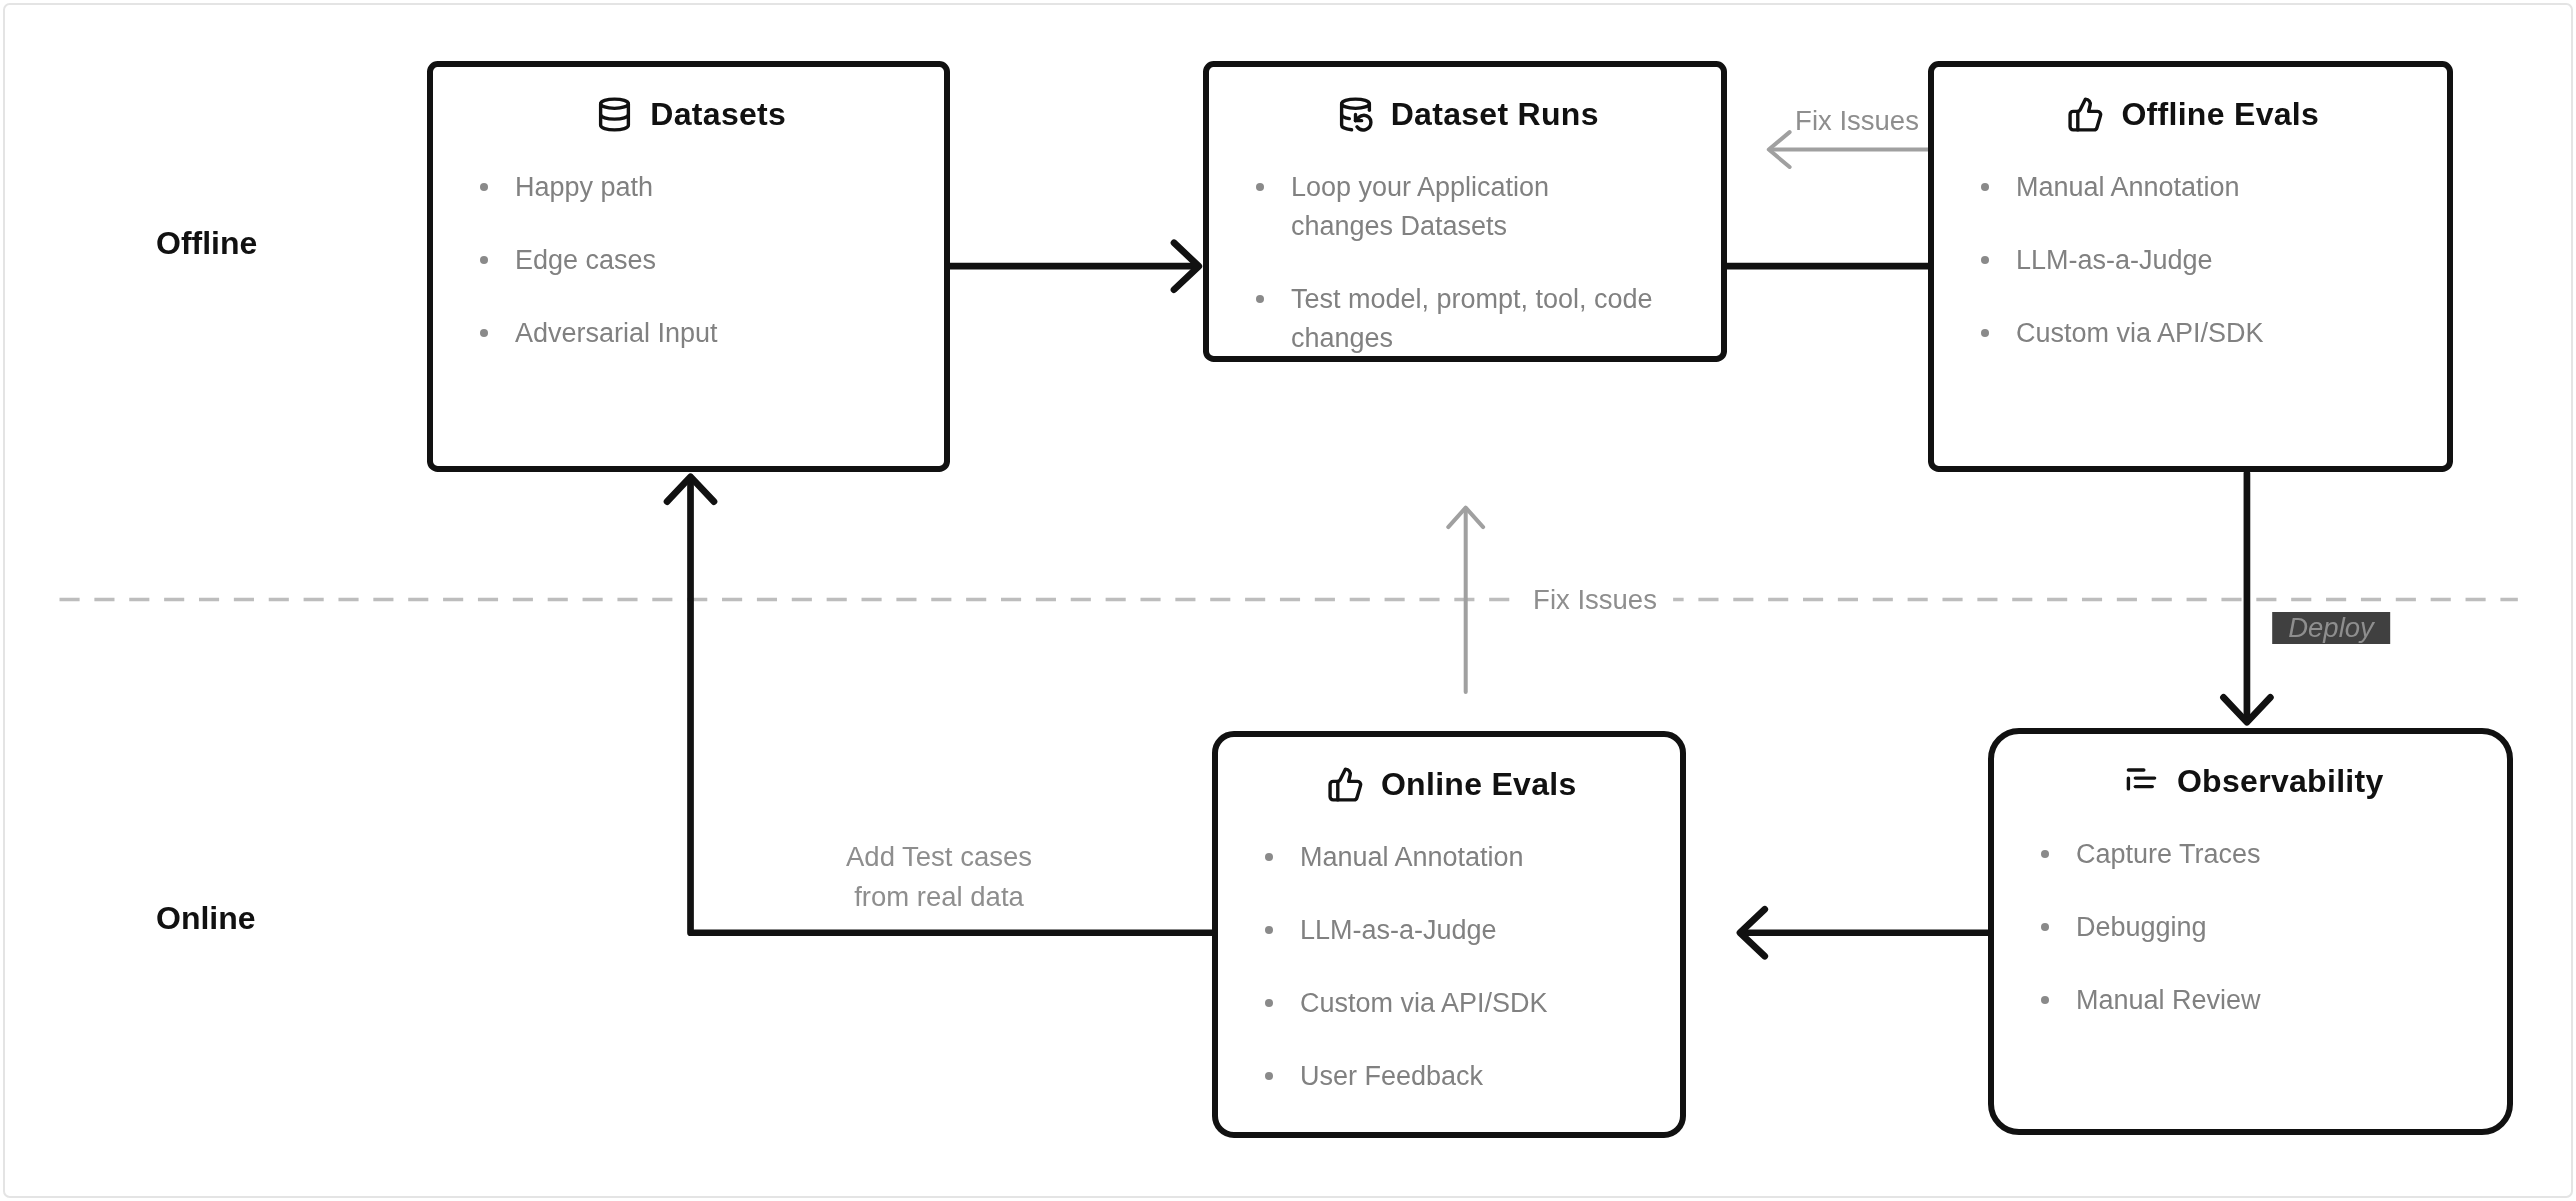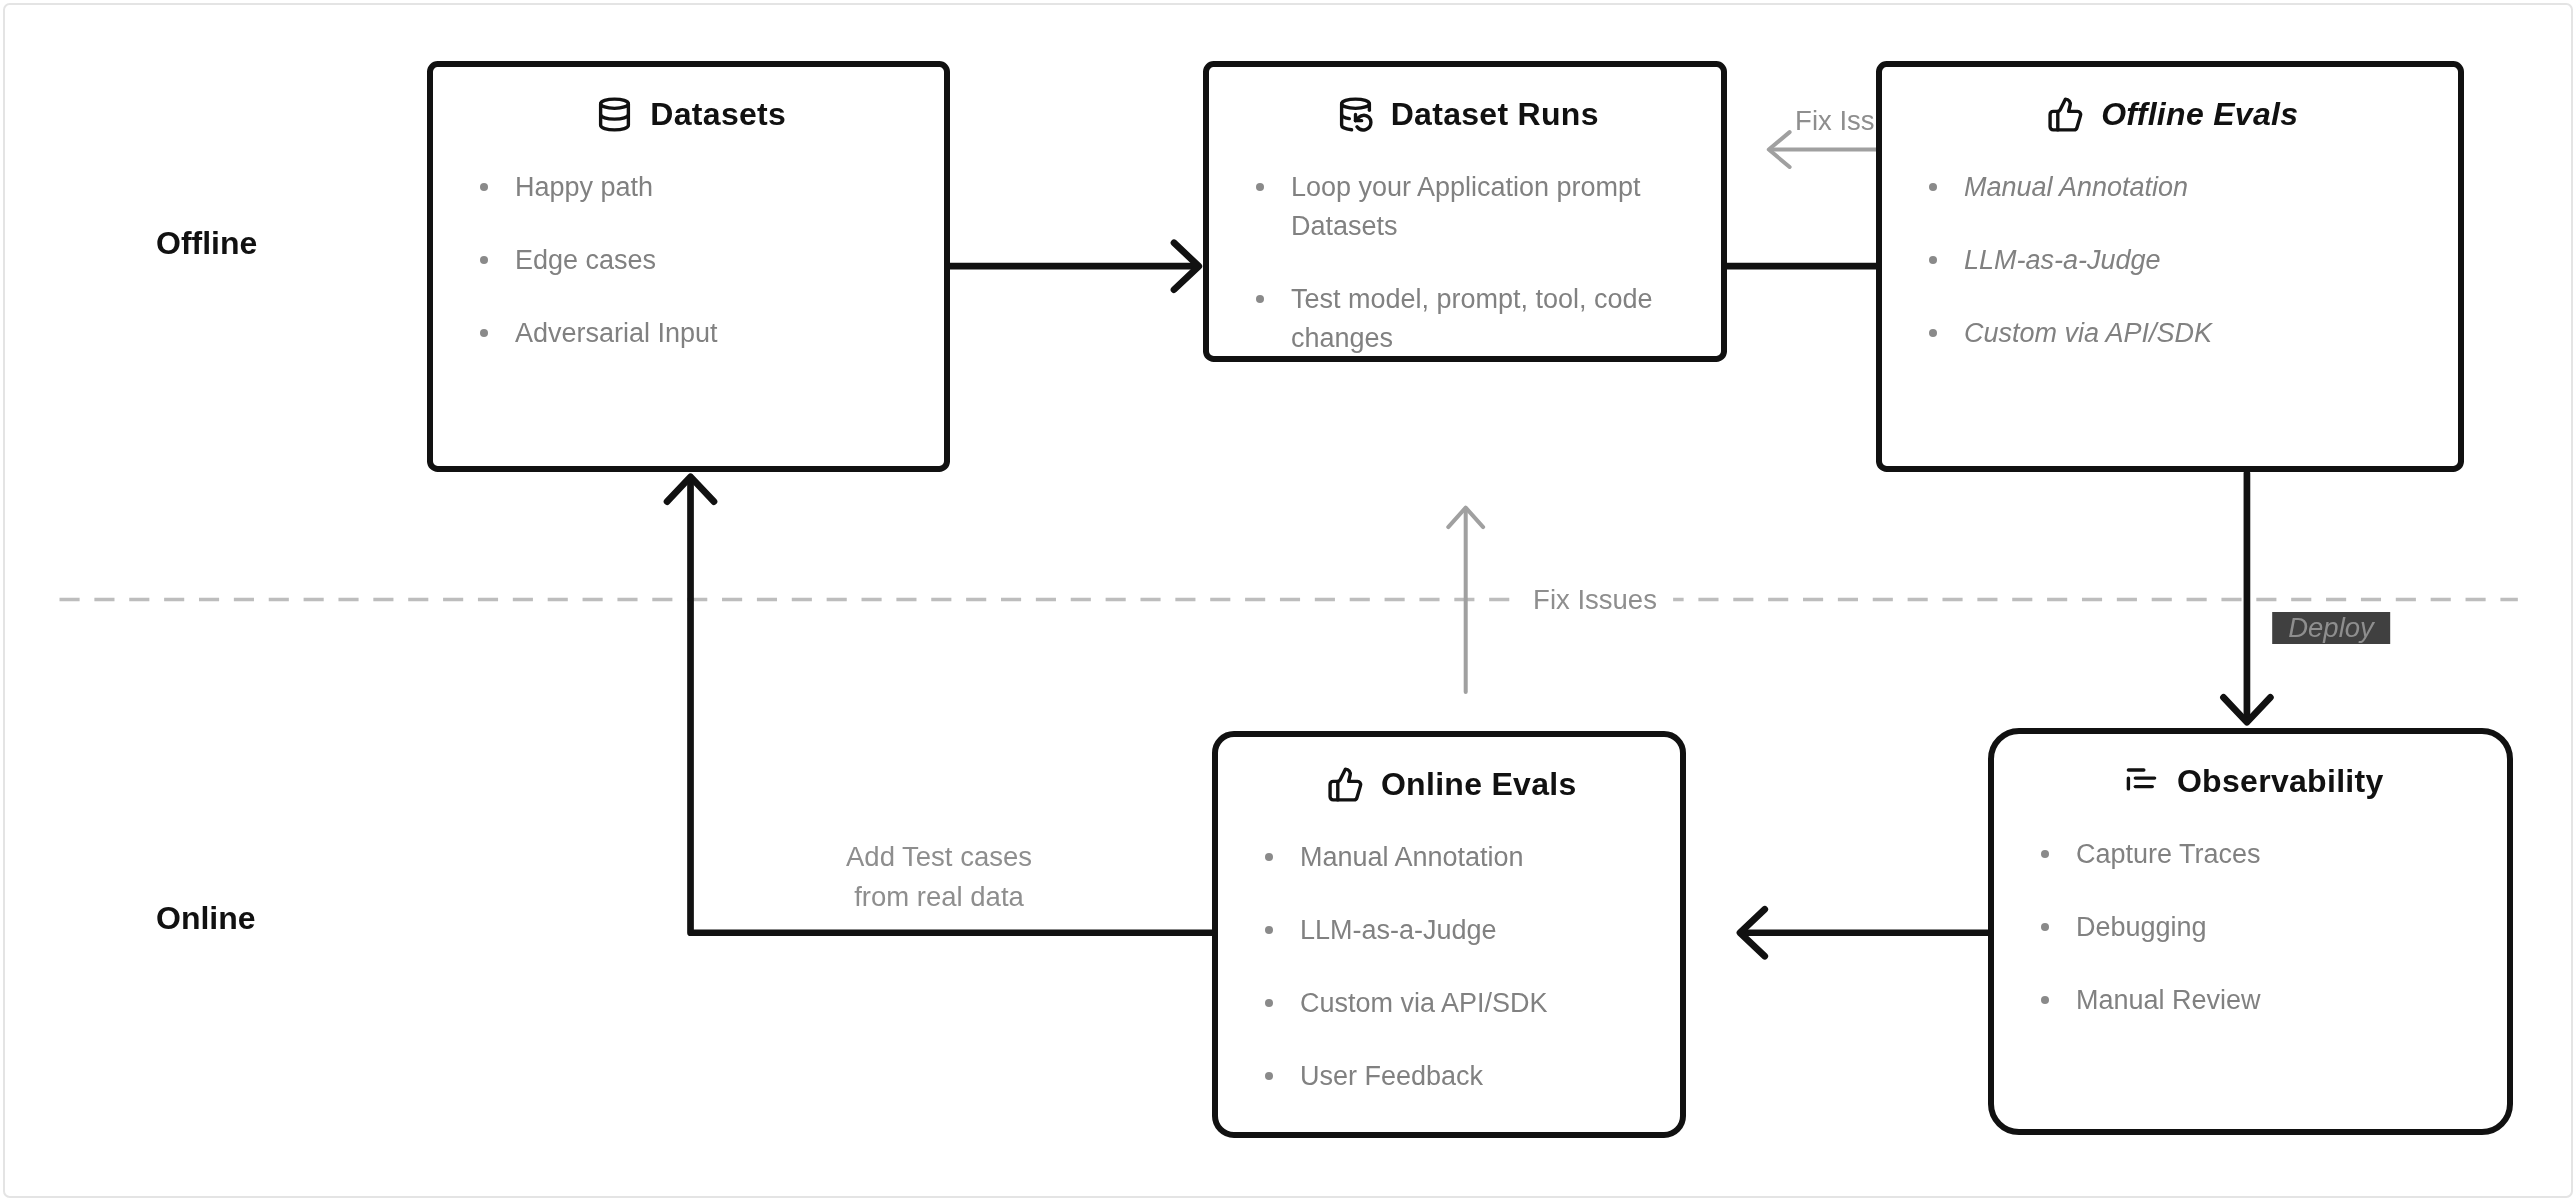--- a/index.html
+++ b/index.html
@@ -32,21 +32,21 @@
   .box {
     position: absolute;
     box-sizing: border-box;
     background: #ffffff;
     border: 6.7px solid #111111;
     border-radius: 10.7px;
     padding: 28px 24px 0 29.5px;
   }
   #box-datasets      { left:  427px; top:   61px; width: 523px; height: 411px; }
   #box-dataset-runs  { left: 1203px; top:   61px; width: 524px; height: 301px; }
-  #box-offline-evals { left: 1876px; top:   61px; width: 588px; height: 411px; font-style: italic; }
+  #box-offline-evals { left: 1928px; top:   61px; width: 525px; height: 411px; }
   #box-online-evals  { left: 1212px; top: 731px; width: 474px; height: 407px; border-radius: 22px; }
   #box-observability { left: 1988px; top: 728px; width: 525px; height: 407px; border-radius: 31px; }
 
   .box-title-row {
     display: flex;
     align-items: center;
     gap: 17px;
     height: 39px;
     justify-content: center;
   }
@@ -201,21 +201,21 @@
         <path d="M3 12a9 3 0 0 0 5 2.69"></path>
         <path d="M21 9.3V5"></path>
         <path d="M3 5v14a9 3 0 0 0 6.47 2.88"></path>
         <path d="M12 12v4h4"></path>
         <path d="M13 20a5 5 0 0 0 9-3 4.5 4.5 0 0 0-4.5-4.5c-1.33 0-2.54.54-3.41 1.41L12 16"></path>
       </svg>
     </span>
     <span class="box-title">Dataset Runs</span>
   </div>
   <ul class="bullets">
-    <li>Loop your Application prompt Datasets</li>
+    <li>Loop your Application changes Datasets</li>
     <li>Test model, prompt, tool, code changes</li>
   </ul>
 </div>
 
 <div class="box" id="box-offline-evals">
   <div class="box-title-row">
     <span class="box-icon">
       <svg viewBox="0 0 24 24">
         <path d="M7 10v12"></path>
         <path d="M15 5.88 14 10h5.83a2 2 0 0 1 1.92 2.56l-2.33 8A2 2 0 0 1 17.5 22H4a2 2 0 0 1-2-2v-8a2 2 0 0 1 2-2h2.76a2 2 0 0 0 1.79-1.11L12 2a3.13 3.13 0 0 1 3 3.88Z"></path>

